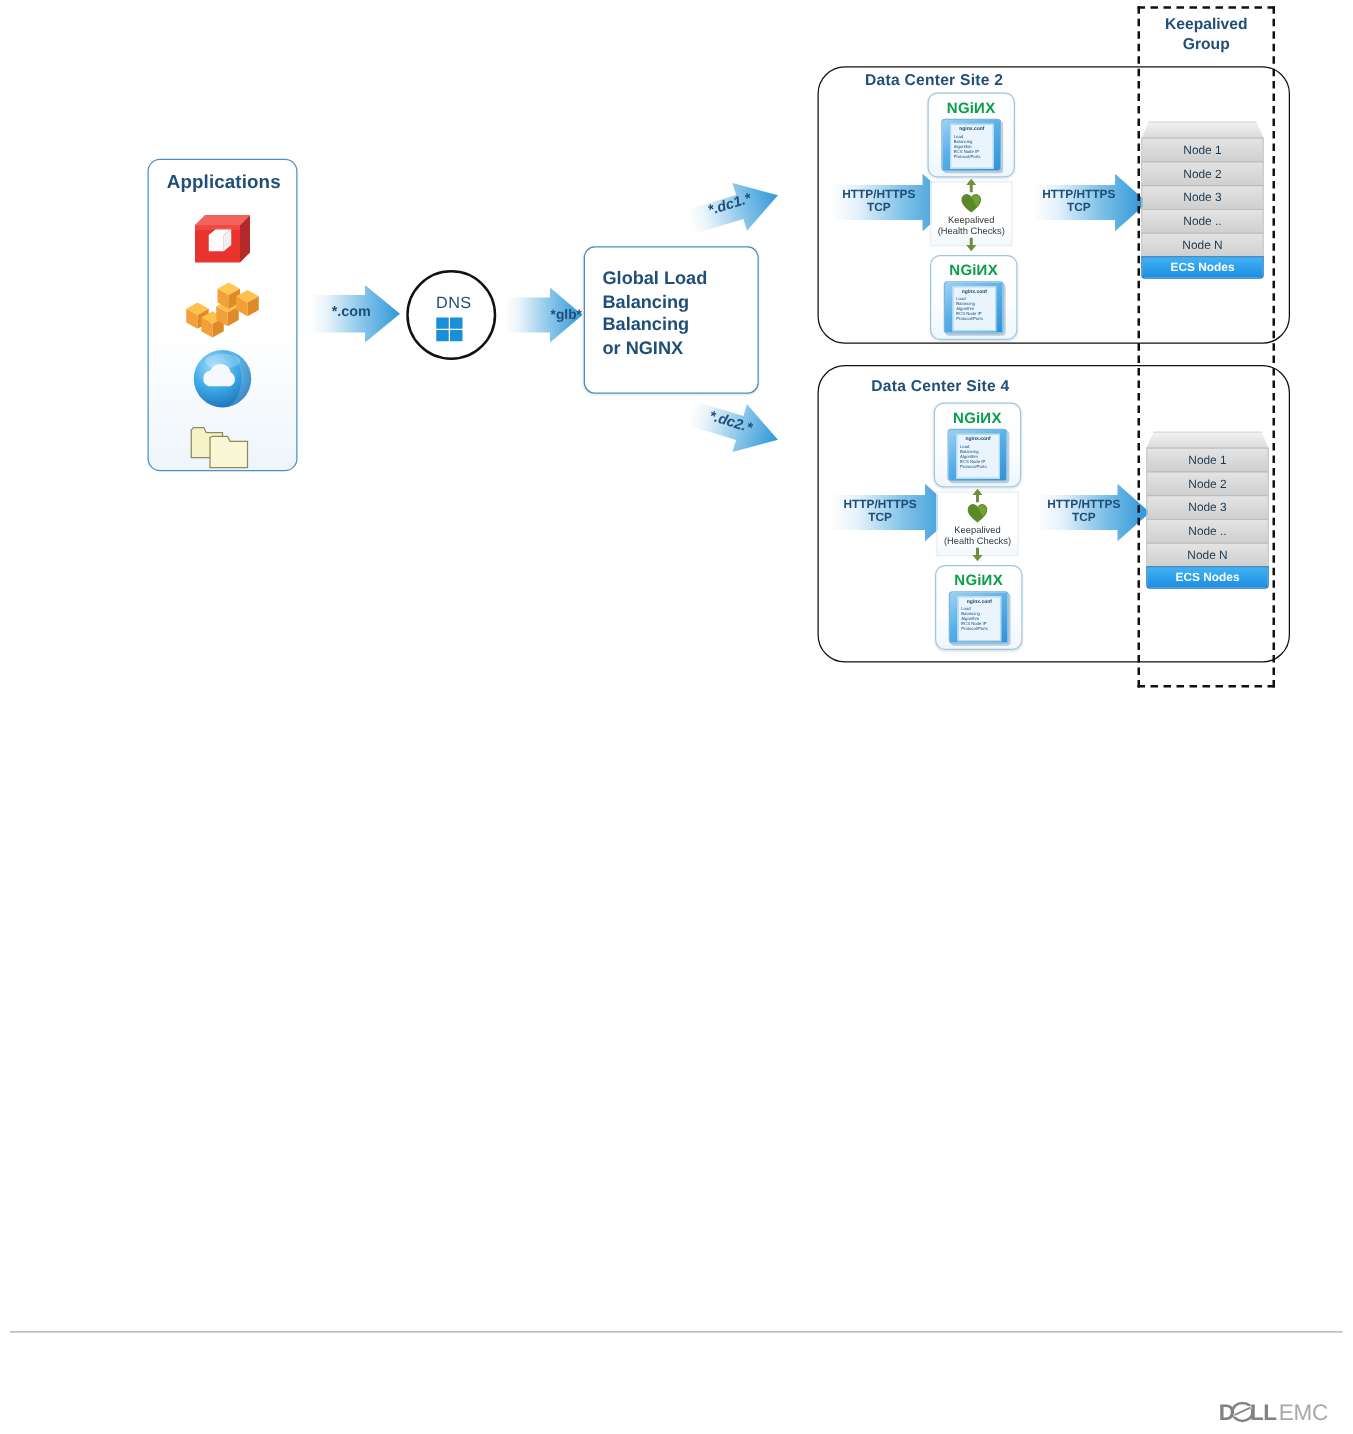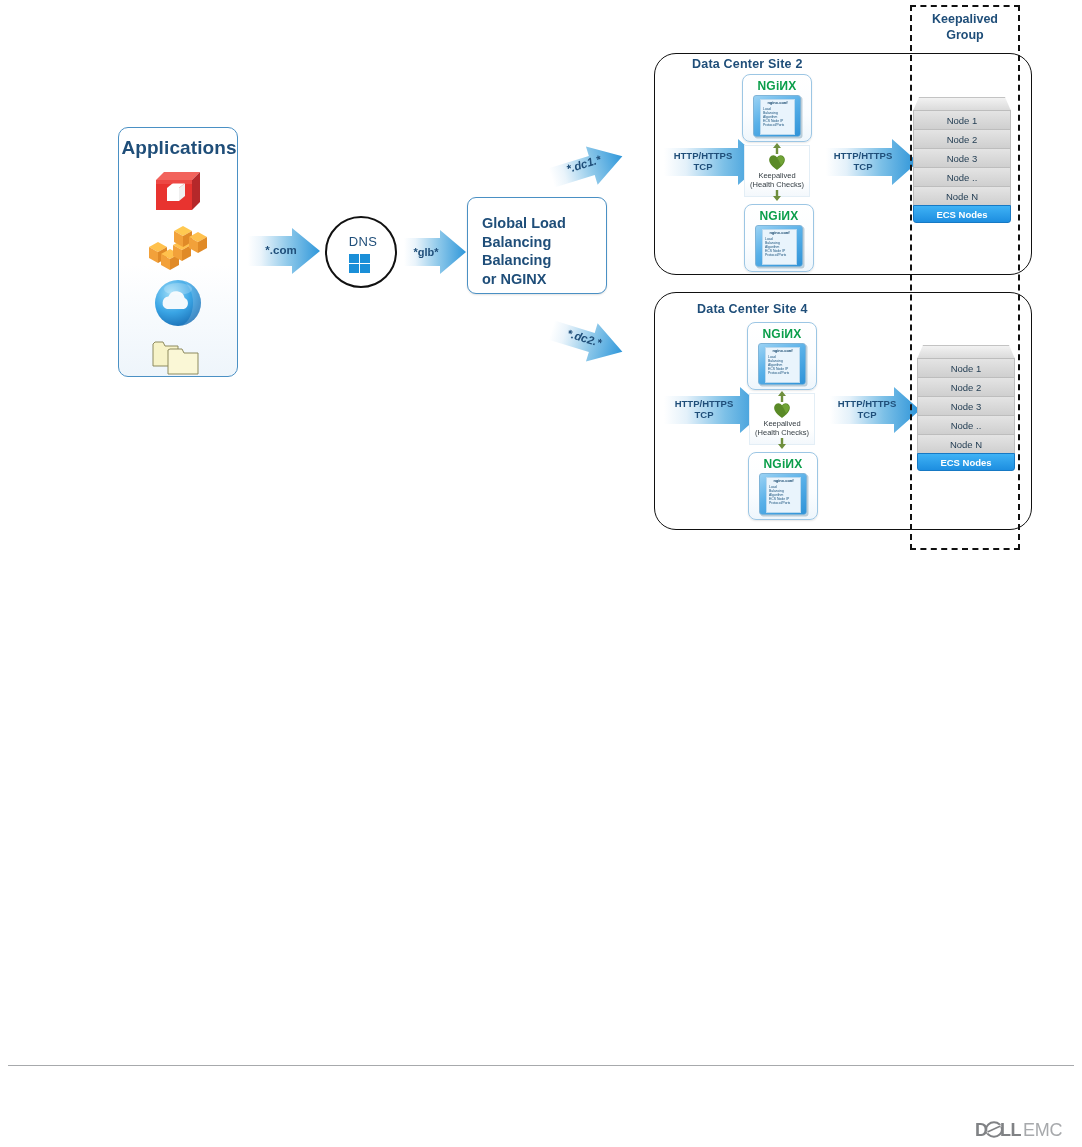--- a/index.html
+++ b/index.html
@@ -17,21 +17,21 @@
 
   
   .apps-box{
     left:118px;top:127px;width:120px;height:250px;
     border:1.6px solid #4a90c4;border-radius:10px;
     background:linear-gradient(180deg,#ffffff 0%,#ffffff 55%,#eef5fb 100%);
     box-sizing:border-box;
   }
   .apps-title{
     position:absolute;left:0;top:9px;width:120px;text-align:center;
-    font-size:19px;font-weight:bold;color:#1f4e79;letter-spacing:.1px;
+    font-size:15px;font-weight:bold;color:#1f4e79;letter-spacing:.1px;
   }
   .app-icon{position:absolute;left:50%;transform:translateX(-50%);}
 
   
   .ic-redframe{width:52px;height:46px;top:40px;}
   
   .ic-cubes{width:62px;height:48px;top:96px;}
   
   .ic-cloud{width:50px;height:50px;top:150px;}
   
@@ -44,21 +44,21 @@
   }
   .dns-label{
     position:absolute;left:0;top:16px;width:72px;text-align:center;
     font-size:13px;font-weight:normal;color:#1f4e79;letter-spacing:.3px;
   }
   .win-logo{position:absolute;left:50%;transform:translateX(-50%);top:36px;width:24px;height:22px;}
   .win-q{position:absolute;width:10px;height:9px;background:#1a8fd8;}
 
   
   .glb-box{
-    left:467px;top:197px;width:140px;height:97px;
+    left:467px;top:197px;width:140px;height:118px;
     border:1.6px solid #4a90c4;border-radius:9px;
     background:#ffffff;box-sizing:border-box;
     box-shadow:0 1px 2px rgba(0,0,0,.12);
   }
   .glb-text{
     position:absolute;left:14px;top:16px;width:116px;
     font-size:14.5px;font-weight:bold;color:#1f4e79;line-height:18.5px;
   }
 
   
@@ -290,21 +290,21 @@
   <div class="abs dns-circle">
     <div class="dns-label">DNS</div>
     <div class="win-logo">
       <div class="win-q" style="left:0;top:0;"></div>
       <div class="win-q" style="left:11px;top:0;"></div>
       <div class="win-q" style="left:0;top:10px;"></div>
       <div class="win-q" style="left:11px;top:10px;"></div>
     </div>
   </div>
 
-  <div class="abs arrow" style="left:398px;top:239px;width:56px;height:26px;">
+  <div class="abs arrow" style="left:425px;top:239px;width:56px;height:26px;">
     <div class="arrow-label" style="font-size:11px;">*glb*</div>
   </div>
 
   <div class="abs glb-box">
     <div class="glb-text">
       <div>Global Load</div>
       <div>Balancing</div>
       <div>Balancing</div>
       <div>or NGINX</div>
     </div>

